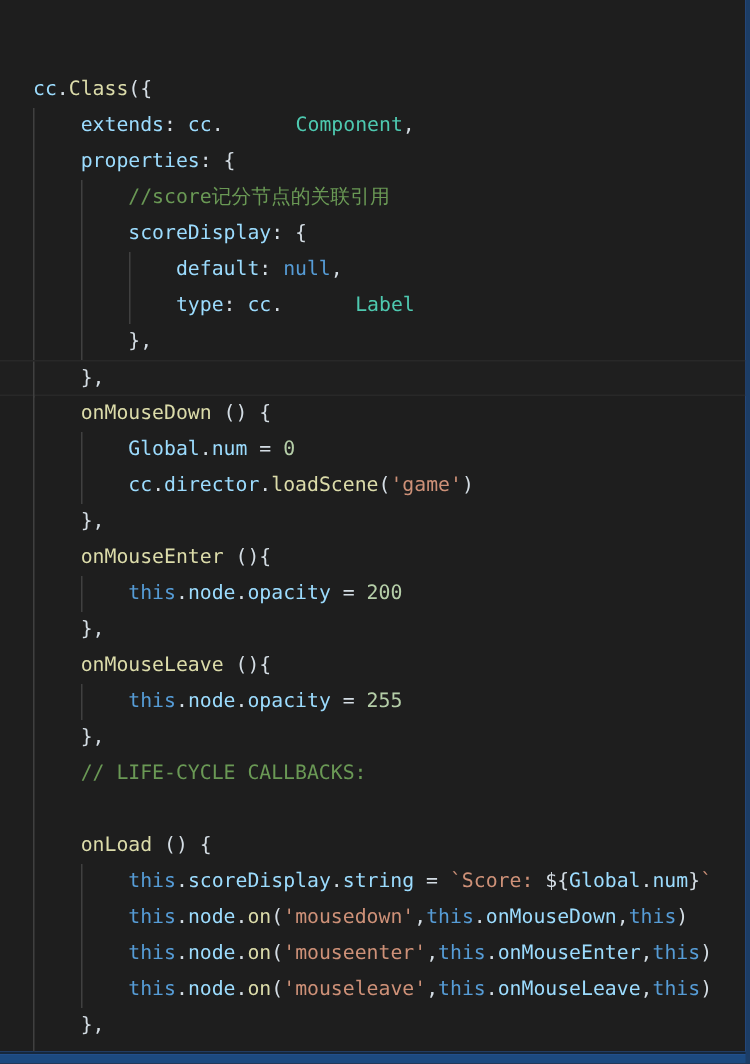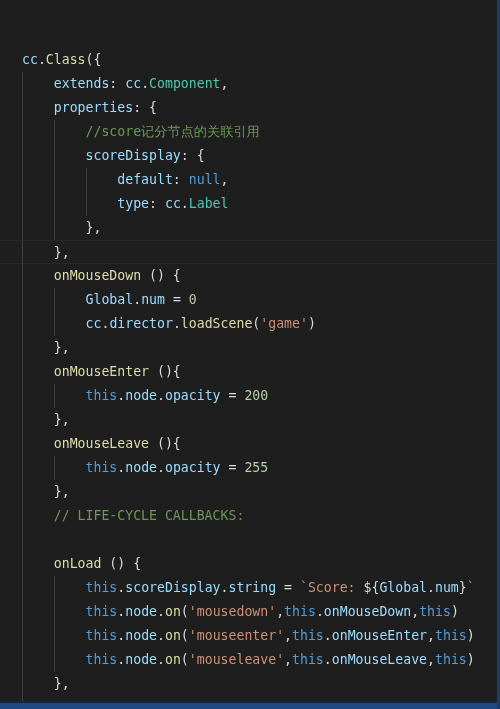--- a/index.html
+++ b/index.html
@@ -68,21 +68,21 @@
     height: 24px;
     background: #404040;
   }
   .ig-0 { left: 22px; }
   .ig-1 { left: 54px; }
   .ig-2 { left: 86px; }
 
   
   .t-plain   { color: #d4dde4; }
   .t-prop    { color: #9cdcfe; }
-  .t-class   { color: #4ec9b0; }
+  .t-class   { color: #4ec9b0; margin-left: 48px; }
   .t-func    { color: #dcdcaa; }
   .t-kw      { color: #569cd6; }
   .t-str     { color: #ce9178; }
   .t-num     { color: #b5cea8; }
   .t-comment { color: #6a9955; }
   .t-punct   { color: #d4dde4; }
 </style>
 </head>
 <body>
 

